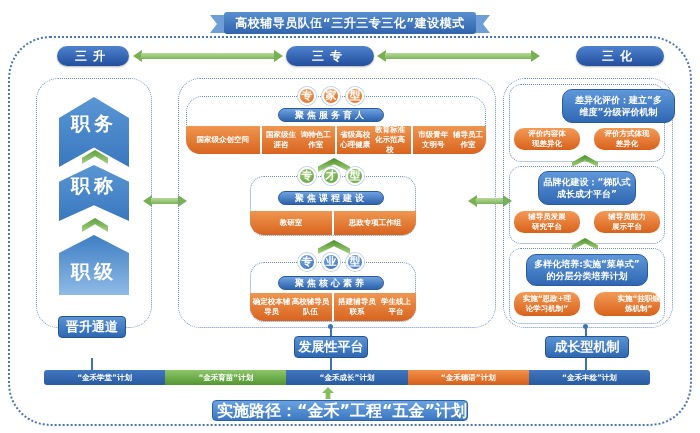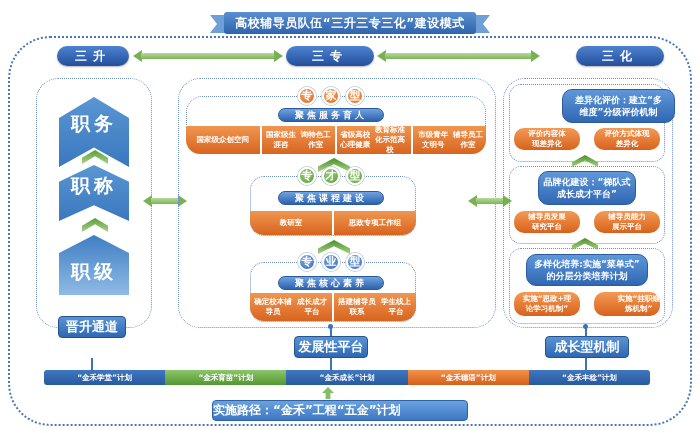--- a/index.html
+++ b/index.html
@@ -66,21 +66,21 @@
     .orangebox { border-radius: 10px; background: linear-gradient(#f39a55,#d8621c); font-size: 7.5px; font-weight: bold;
       text-align: center; line-height: 10px; display: flex; align-items: center; justify-content: center; }
 
     
     .planbar { left: 44px; top: 370px; width: 606px; height: 15px; display: flex; border-radius: 3px; overflow: hidden; }
     .plan { flex: 1; font-size: 7.5px; font-weight: bold; text-align: center; line-height: 15px; }
     .plan.blue { background: linear-gradient(#4077bf,#275a9f); }
     .plan.green { background: linear-gradient(#8cc66a,#539630); }
     .plan.orange { background: linear-gradient(#f2914a,#d55f1a); }
     .path-box { left: 212px; top: 400px; width: 256px; height: 21px; background: linear-gradient(#6aa2e0,#3c78c2);
-      border: 1px solid #2d62a6; border-radius: 4px; font-size: 12px; font-weight: bold; text-align: left; line-height: 19px; }
+      border: 1px solid #2d62a6; border-radius: 4px; font-size: 16px; font-weight: bold; text-align: right; line-height: 19px; }
     .small-up { width: 12px; height: 12px; background: #85bd63; clip-path: polygon(50% 0,100% 50%,70% 50%,70% 100%,30% 100%,30% 50%,0 50%); }
   </style>
 </head>
 <body>
 
 <div class="abs ribbon">
   <div class="tail l"></div>
   <div class="tail r"></div>
   <div class="body">高校辅导员队伍“三升三专三化”建设模式</div>
 </div>
@@ -164,21 +164,21 @@
 
 <div class="abs panel" style="left:250px;top:262px;width:166px;height:60px;border-radius:14px;"></div>
 <div class="abs circle blue" style="left:298px;top:253px;">专</div>
 <div class="abs circle blue" style="left:322px;top:253px;">业</div>
 <div class="abs circle blue" style="left:346px;top:253px;">型</div>
 <div class="abs focus-pill" style="left:278px;top:276px;width:106px;">聚焦核心素养</div>
 <div class="abs orow" style="left:250px;top:293px;width:166px;height:28px;">
   <div class="ocell">
       <span>确定校本辅导员</span>
       <br>
-      <span>成长成才平台</span>
+      <span>高校辅导员队伍</span>
     </div>
   <div class="ocell">
       <span>搭建辅导员联系</span>
       <br>
       <span>学生线上平台</span>
     </div>
 </div>
 
 <div class="abs dot" style="left:328px;top:324px;"></div>
 <div class="abs vline" style="left:330px;top:328px;height:10px;"></div>

